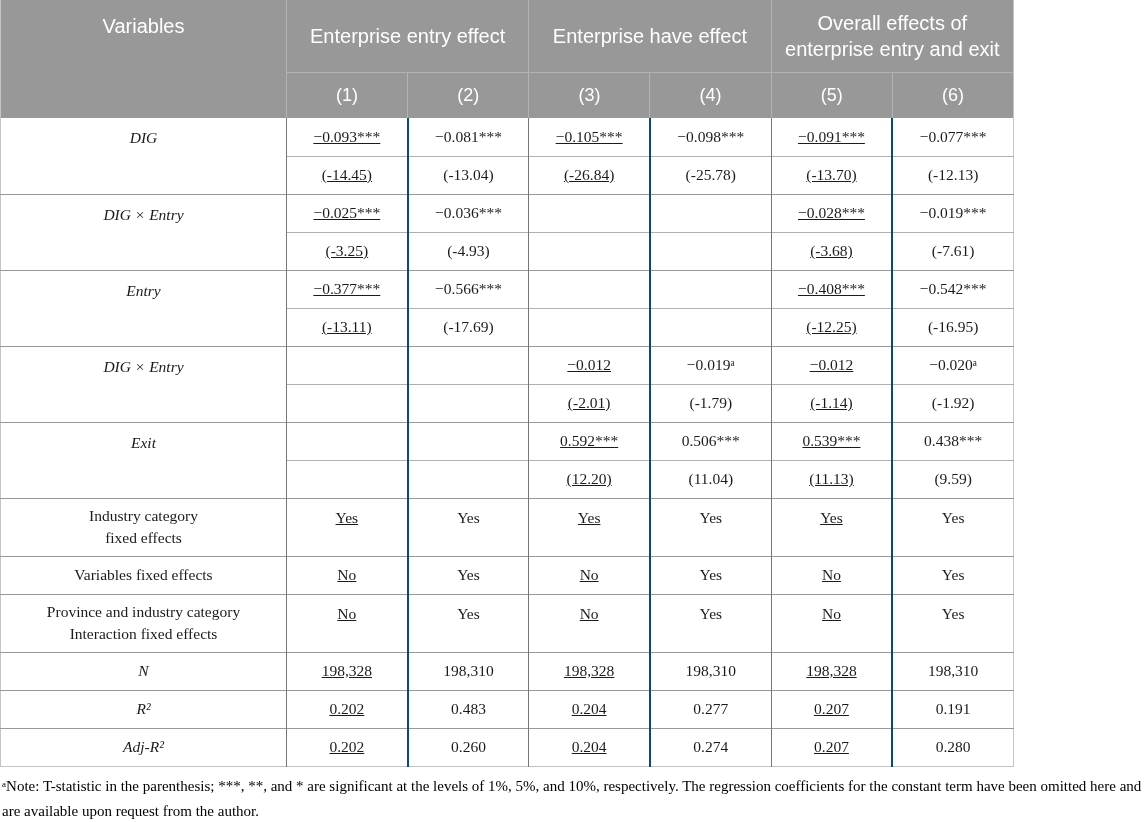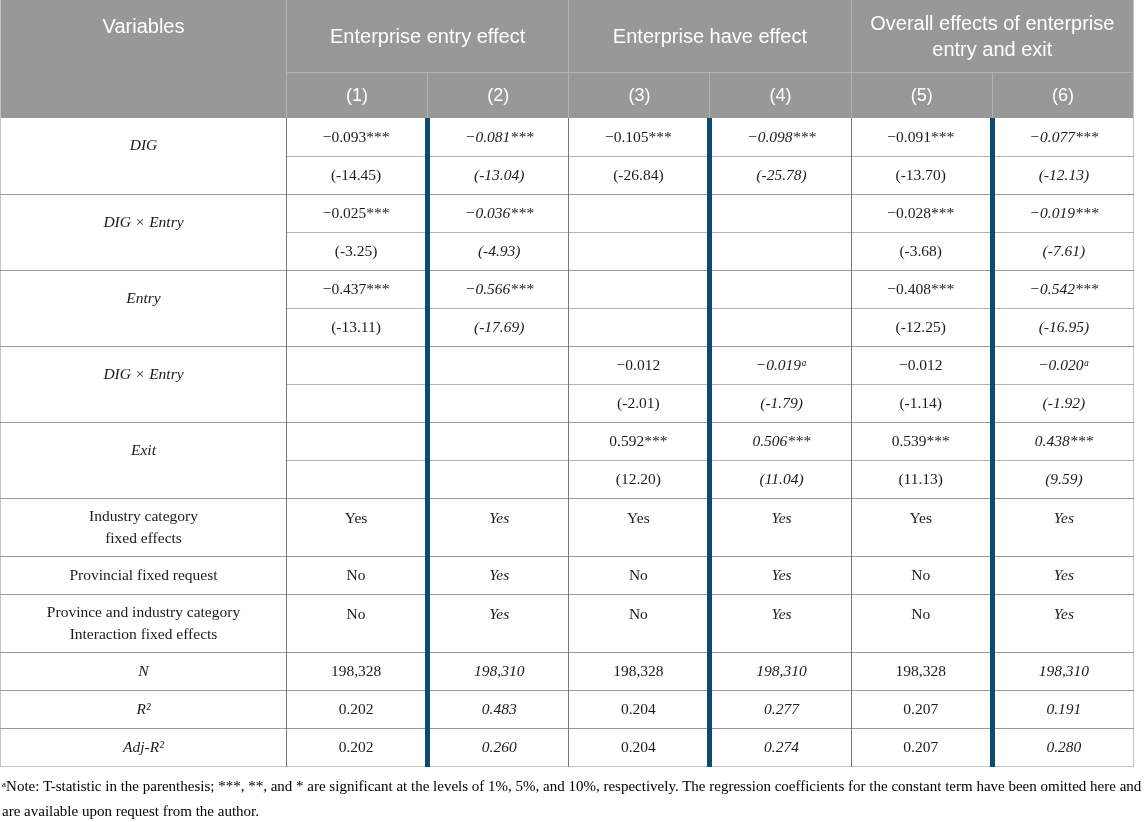--- a/index.html
+++ b/index.html
@@ -2,21 +2,21 @@
 <html><head>
 <meta charset="utf-8">
 <style>
   * { box-sizing: border-box; }
   html, body { margin: 0; padding: 0; background: #ffffff; }
   .page {
     width: 1145px;
     font-family: "Liberation Serif", "DejaVu Serif", "DejaVu Sans", serif;
   }
   table.reg {
-    width: 1134px;
+    width: 1014px;
     border-collapse: collapse;
     table-layout: fixed;
     border: 1px solid #c4c4c4;
     border-top: none;
   }
   
   thead td {
     background: #989898;
     color: #ffffff;
     font-family: "Liberation Sans", sans-serif;
@@ -42,26 +42,26 @@
   tbody td {
     font-size: 15.5px;
     color: #1b1b1b;
     text-align: center;
     height: 38px;
     padding: 0 6px;
     vertical-align: middle;
     background: #ffffff;
   }
   tbody tr.tall td { height: 58px; }
-  td.mj { border-left: 1px solid #767676; }   
-  td.mn { border-left: 5px solid #0c4a6e; font-style: italic; }   
+  td.mj { border-left: 1px solid #767676; text-decoration: underline; }   
+  td.mn { border-left: 2px solid #0c4a6e; }   
   tr.sep td { border-top: 1px solid #999999; }      
   tr.tstat td { border-top: 1px solid #b0b0b0; }    
   td.lab { white-space: pre-line; line-height: 1.4; }
-  td.plab { vertical-align: top; padding-top: 16px; font-style: italic; } 
+  td.plab { vertical-align: top; padding-top: 9px; font-style: italic; } 
   td.top { vertical-align: top; padding-top: 10px; }
   .it { font-style: italic; }
   
   .footnote {
     width: 1145px;
     font-size: 15px;
     line-height: 1.7;
     color: #000000;
     padding: 7px 2px 4px 2px;
     text-align: left;
@@ -130,21 +130,21 @@
         <td class="mj">(-3.25)</td>
         <td class="mn">(-4.93)</td>
         <td class="mj"></td>
         <td class="mn"></td>
         <td class="mj">(-3.68)</td>
         <td class="mn">(-7.61)</td>
       </tr>
 
       <tr class="sep">
         <td class="lab plab it" rowspan="2">Entry</td>
-        <td class="mj">−0.437***</td>
+        <td class="mj">−0.377***</td>
         <td class="mn">−0.566***</td>
         <td class="mj"></td>
         <td class="mn"></td>
         <td class="mj">−0.408***</td>
         <td class="mn">−0.542***</td>
       </tr>
       <tr class="tstat">
         <td class="mj">(-13.11)</td>
         <td class="mn">(-17.69)</td>
         <td class="mj"></td>
@@ -194,21 +194,21 @@
 fixed effects</td>
         <td class="mj top">Yes</td>
         <td class="mn top">Yes</td>
         <td class="mj top">Yes</td>
         <td class="mn top">Yes</td>
         <td class="mj top">Yes</td>
         <td class="mn top">Yes</td>
       </tr>
 
       <tr class="sep">
-        <td class="lab">Provincial fixed request</td>
+        <td class="lab">Variables fixed effects</td>
         <td class="mj">No</td>
         <td class="mn">Yes</td>
         <td class="mj">No</td>
         <td class="mn">Yes</td>
         <td class="mj">No</td>
         <td class="mn">Yes</td>
       </tr>
 
       <tr class="sep tall">
         <td class="lab">Province and industry category

